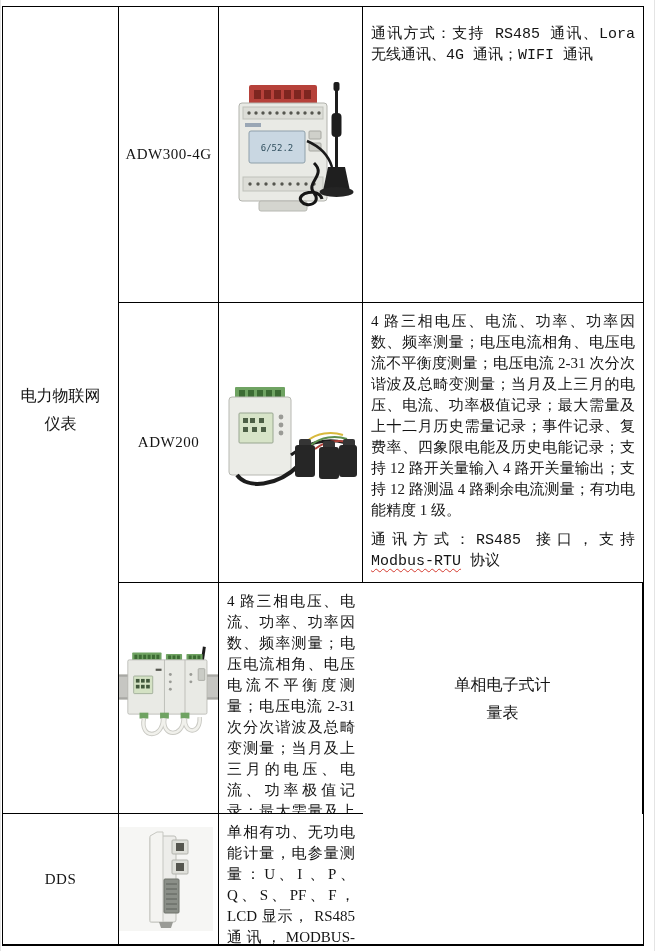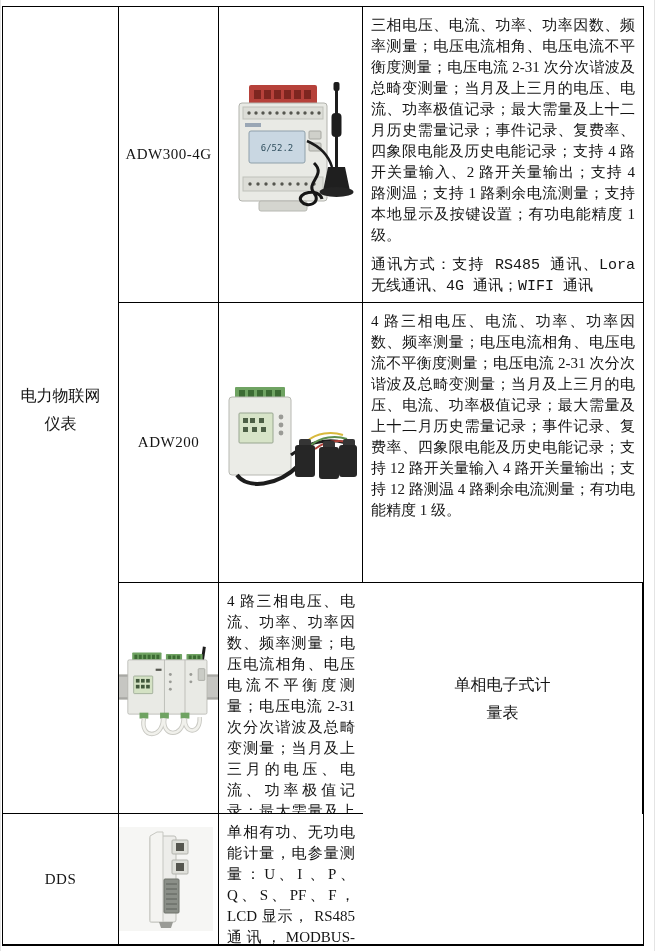--- a/index.html
+++ b/index.html
@@ -102,21 +102,20 @@
         <path d="M88 62 C 102 68, 110 78, 113 88" stroke="#1a1a1a" stroke-width="2.5" fill="none"></path>
         <path d="M95 84 C 108 96, 86 104, 95 114 C 103 124, 88 130, 82 122 C 77 114, 100 108, 103 120" stroke="#161616" stroke-width="3" fill="none"></path>
         <rect x="116" y="10" width="3" height="80" fill="#1c1c1c"></rect>
         <rect x="114.5" y="3" width="6" height="9" rx="2" fill="#1c1c1c"></rect>
         <rect x="112.5" y="34" width="10" height="24" rx="4" fill="#1c1c1c"></rect>
         <path d="M109 88 L 126 88 L 131 112 L 104 112 Z" fill="#1f1f1f"></path>
         <ellipse cx="117.5" cy="113" rx="17" ry="5" fill="#242424"></ellipse>
       </svg>
     </div>
     <div class="cell desc-cell c4">
-      <p>三相电压、电流、功率、功率因数、频率测量；电压电流相角、电压电流不平衡度测量；电压电流 2-31 次分次谐波及总畸变测量；当月及上三月的电压、电流、功率极值记录；最大需量及上十二月历史需量记录；事件记录、复费率、四象限电能及历史电能记录；支持 4 路开关量输入、2 路开关量输出；支持 4 路测温；支持 1 路剩余电流测量；支持本地显示及按键设置；有功电能精度 1 级。</p>
       <p class="p2">通讯方式：支持 RS485 通讯、Lora 无线通讯、4G 通讯；WIFI 通讯</p>
     </div>
 
     <div class="cell model-cell">
       <span>ADW200</span>
     </div>
     <div class="cell img-cell">
       <svg width="140" height="120" viewBox="0 0 140 120">
         <rect x="16" y="4" width="50" height="13" rx="1" fill="#6fa362"></rect>
         <g fill="#3c6b33">
@@ -151,20 +150,21 @@
           <rect x="76" y="62" width="20" height="32" rx="3" fill="#262626"></rect>
           <rect x="104" y="58" width="12" height="10" rx="2" fill="#353535"></rect>
           <rect x="100" y="64" width="20" height="32" rx="3" fill="#262626"></rect>
           <rect x="124" y="56" width="12" height="10" rx="2" fill="#353535"></rect>
           <rect x="120" y="62" width="18" height="32" rx="3" fill="#262626"></rect>
         </g>
       </svg>
     </div>
     <div class="cell desc-cell c4">
       <p>4 路三相电压、电流、功率、功率因数、频率测量；电压电流相角、电压电流不平衡度测量；电压电流 2-31 次分次谐波及总畸变测量；当月及上三月的电压、电流、功率极值记录；最大需量及上十二月历史需量记录；事件记录、复费率、四象限电能及历史电能记录；支持 12 路开关量输入 4 路开关量输出；支持 12 路测温 4 路剩余电流测量；有功电能精度 1 级。</p>
+      <p class="p2"><span>通讯方式：RS485 接口，支持 </span><span class="spell">Modbus-RTU</span><span> 协议</span></p>
     </div>
 
     <div class="cell img-cell">
       <svg width="135" height="140" viewBox="0 0 135 140">
         <rect x="0" y="38" width="135" height="34" fill="#c6c6c2"></rect>
         <rect x="0" y="38" width="135" height="3" fill="#a8a8a4"></rect>
         <rect x="0" y="69" width="135" height="3" fill="#a8a8a4"></rect>
         <rect x="113" y="0" width="4" height="20" fill="#1c1c1c" transform="rotate(8 115 10)"></rect>
         <rect x="18" y="8" width="40" height="12" rx="1" fill="#6fa362"></rect>
         <rect x="64" y="10" width="22" height="10" rx="1" fill="#6fa362"></rect>

